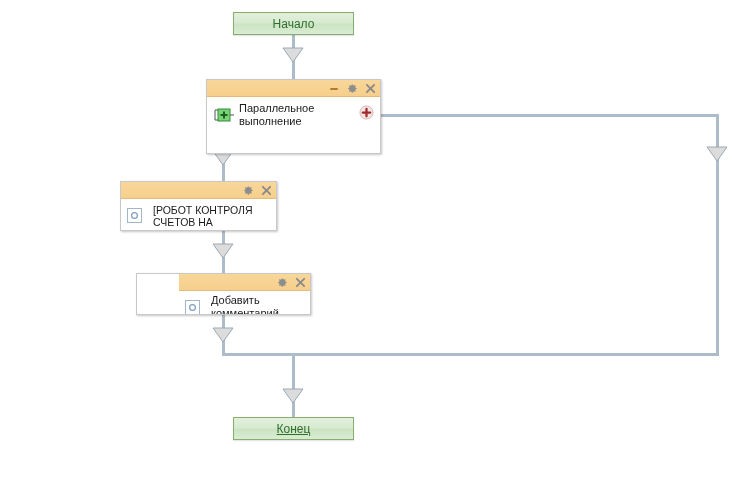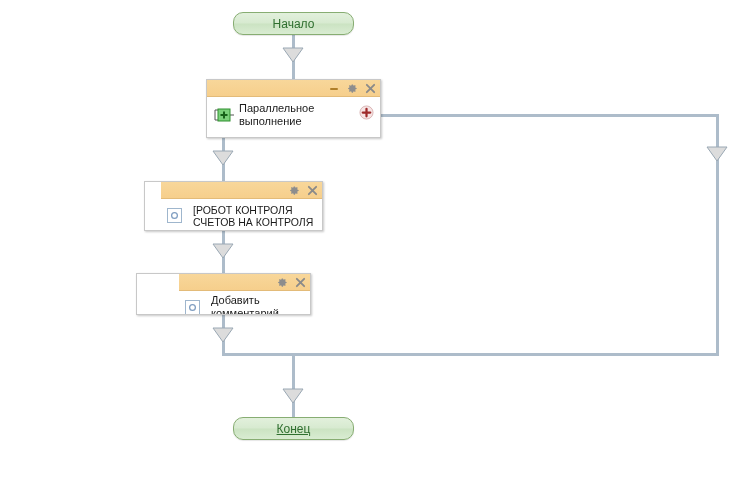--- a/index.html
+++ b/index.html
@@ -16,21 +16,21 @@
   .line-v{position:absolute;width:3px;background:#adbcca;}
   .line-h{position:absolute;height:3px;background:#adbcca;}
   .arrow-wrap{position:absolute;}
   .arrow-wrap svg{display:block;}
 
   
   .terminal{
     position:absolute;
     height:23px;
     border:1px solid #87ad72;
-    border-radius:10px;
+    border-radius:0;
     background:linear-gradient(to bottom,#e2f0dc 0%,#d7ead0 48%,#cbe3c2 52%,#d9ecd2 100%);
     box-shadow:0 1px 1px rgba(0,0,0,.10);
     display:flex;align-items:center;justify-content:center;
     color:#2f6f2f;font-size:12px;
     box-sizing:border-box;
   }
 
   
   .node{
     position:absolute;
@@ -127,21 +127,21 @@
   <div class="arrow-wrap" style="left:282px;top:388px;">
     <svg width="22" height="16" viewBox="0 0 22 16">
         <polygon points="1,1 21,1 11,15" fill="#dcdcdc" stroke="#9aa8b4" stroke-width="1"></polygon>
       </svg>
   </div>
 
   <div class="terminal" style="left:233px;top:12px;width:121px;">
     <span>Начало</span>
   </div>
 
-  <div class="node" style="left:206px;top:79px;width:175px;height:59px;">
+  <div class="node" style="left:206px;top:79px;width:175px;height:75px;">
     <div class="node-hdr">
       <span class="hdr-btn">
         <svg width="10" height="10" viewBox="0 0 10 10">
             <rect x="1" y="5" width="8" height="2" rx="1" fill="#b07f2a"></rect>
           </svg>
       </span>
       <span class="hdr-btn">
         <svg width="11" height="11" viewBox="0 0 16 16" fill="#8d8d8d">
           <path d="M8 5.2A2.8 2.8 0 1 0 8 10.8 2.8 2.8 0 0 0 8 5.2zm0 4.2a1.4 1.4 0 1 1 0-2.8 1.4 1.4 0 0 1 0 2.8z"></path>
           <path d="M14 8.9v-1.8l-1.6-.3a4.6 4.6 0 0 0-.5-1.2l.9-1.3-1.3-1.3-1.3.9a4.6 4.6 0 0 0-1.2-.5L8.7 2H6.9l-.3 1.4a4.6 4.6 0 0 0-1.2.5l-1.3-.9L2.8 4.3l.9 1.3a4.6 4.6 0 0 0-.5 1.2L1.7 7.1v1.8l1.5.3c.1.4.3.8.5 1.2l-.9 1.3 1.3 1.3 1.3-.9c.4.2.8.4 1.2.5l.3 1.5h1.8l.3-1.5c.4-.1.8-.3 1.2-.5l1.3.9 1.3-1.3-.9-1.3c.2-.4.4-.8.5-1.2L14 8.9z"></path>
@@ -167,21 +167,21 @@
       </div>
       <span class="red-plus">
         <svg width="15" height="15" viewBox="0 0 16 16">
           <circle cx="8" cy="8" r="7" fill="#f6e4e4" stroke="#d9b3b3" stroke-width="1"></circle>
           <path d="M8 4 L8 12 M4 8 L12 8" stroke="#9e2a2a" stroke-width="2.4" stroke-linecap="round"></path>
         </svg>
       </span>
     </div>
   </div>
 
-  <div class="node" style="left:144px;top:181px;width:179px;height:50px;padding-left:16px;">
+  <div class="node" style="left:120px;top:181px;width:157px;height:50px;">
     <div class="node-hdr">
       <span class="hdr-btn">
         <svg width="11" height="11" viewBox="0 0 16 16" fill="#8d8d8d">
           <path d="M8 5.2A2.8 2.8 0 1 0 8 10.8 2.8 2.8 0 0 0 8 5.2zm0 4.2a1.4 1.4 0 1 1 0-2.8 1.4 1.4 0 0 1 0 2.8z"></path>
           <path d="M14 8.9v-1.8l-1.6-.3a4.6 4.6 0 0 0-.5-1.2l.9-1.3-1.3-1.3-1.3.9a4.6 4.6 0 0 0-1.2-.5L8.7 2H6.9l-.3 1.4a4.6 4.6 0 0 0-1.2.5l-1.3-.9L2.8 4.3l.9 1.3a4.6 4.6 0 0 0-.5 1.2L1.7 7.1v1.8l1.5.3c.1.4.3.8.5 1.2l-.9 1.3 1.3 1.3 1.3-.9c.4.2.8.4 1.2.5l.3 1.5h1.8l.3-1.5c.4-.1.8-.3 1.2-.5l1.3.9 1.3-1.3-.9-1.3c.2-.4.4-.8.5-1.2L14 8.9z"></path>
         </svg>
       </span>
       <span class="hdr-btn">
         <svg width="11" height="11" viewBox="0 0 12 12">
           <path d="M2 2 L10 10 M10 2 L2 10" stroke="#8a8a8a" stroke-width="2" stroke-linecap="round"></path>

